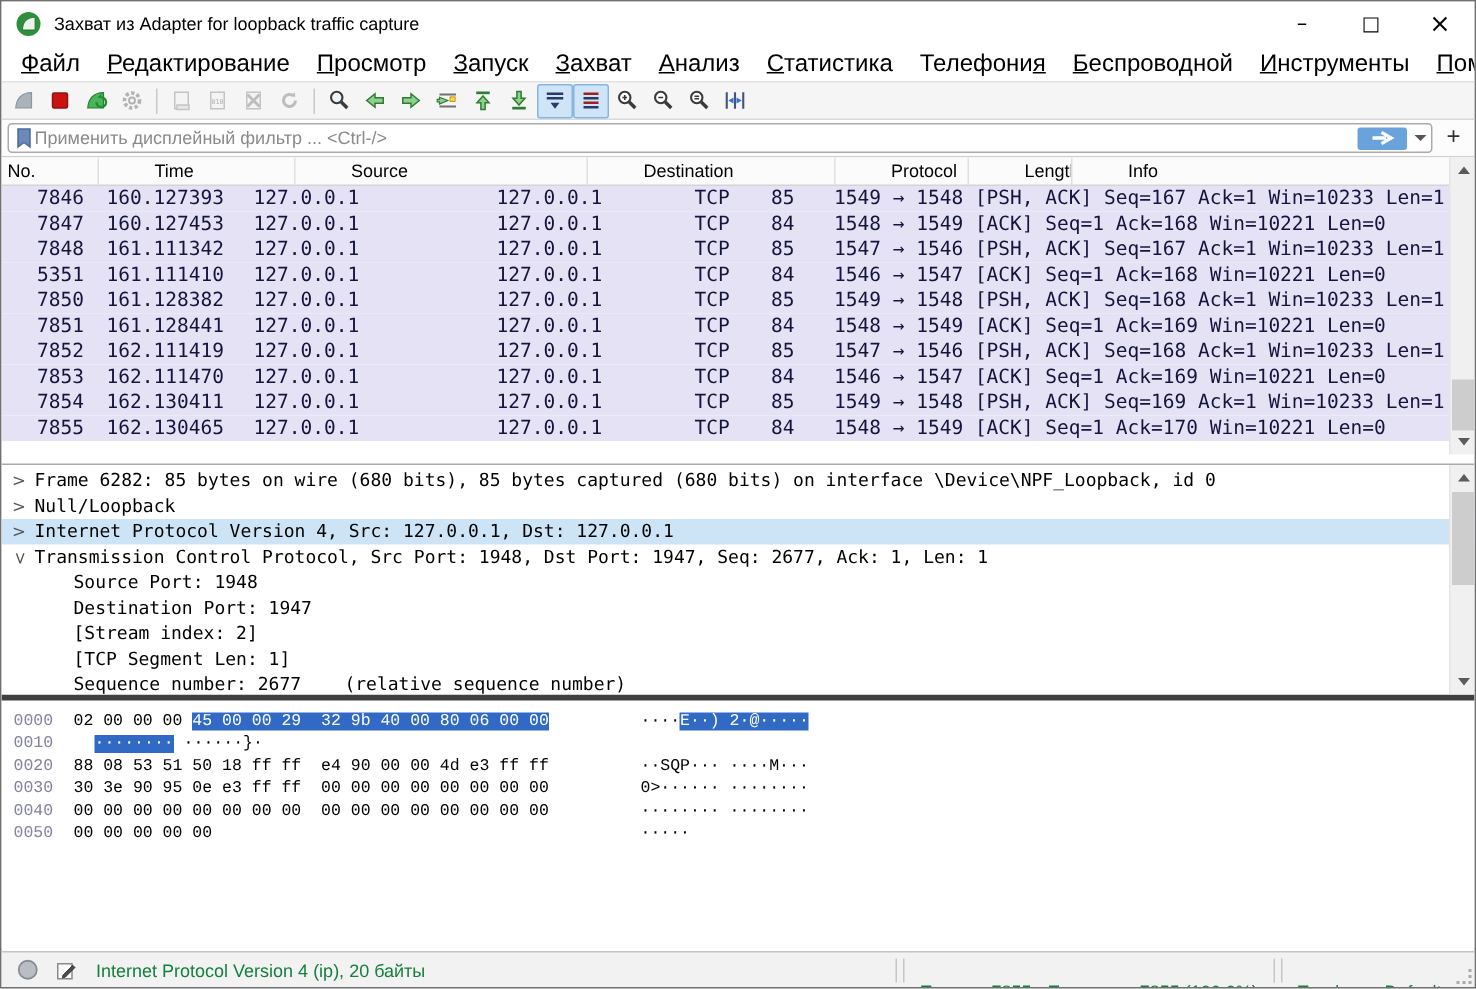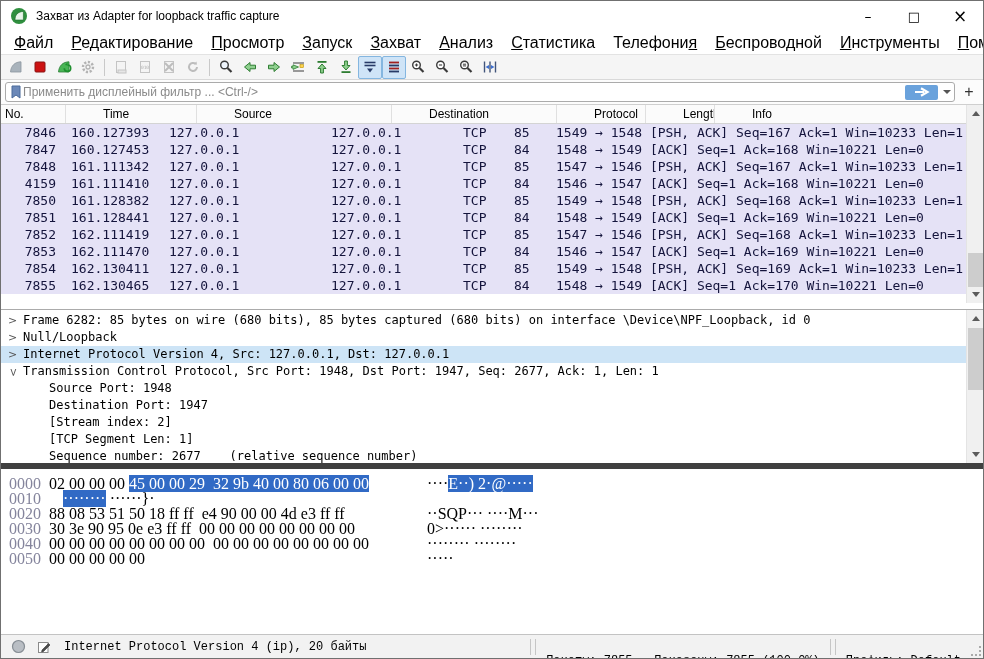--- a/index.html
+++ b/index.html
@@ -68,30 +68,30 @@
 
   
   .detail-pane { height: 153px; position: relative; background: #fff; overflow: hidden; font-family: "DejaVu Sans Mono", monospace; font-size: 12px; padding-top: 2px; flex: none; }
   .d-line { position: relative; height: 17px; line-height: 17px; padding-left: 22px; white-space: pre; }
   .d-line.sel { background: #cde4f6; }
   .d-exp { position: absolute; left: 7px; top: 0; color: #555; font-family: "DejaVu Sans", sans-serif; font-size: 11px; }
   .d-exp.open { transform: rotate(90deg); transform-origin: 50% 55%; display: inline-block; }
   .d-sub { padding-left: 48px; }
 
   
-  .hex-pane { height: 169px; border-top: 6px solid #404040; background: #fff; font-family: Liberation Serif, serif; font-size: 16px; padding-top: 7px; overflow: hidden; flex: none; }
+  .hex-pane { height: 169px; border-top: 4px solid #404040; background: #fff; font-family: Liberation Mono, monospace; font-size: 11px; padding-top: 7px; overflow: hidden; flex: none; }
   .hline { display: flex; height: 15px; line-height: 15px; }
   .off { width: 32px; margin-left: 8px; color: #84849c; white-space: pre; flex: none; }
   .hexcol { margin-left: 8px; width: 356px; white-space: pre; flex: none; }
   .asciicol { margin-left: 22px; white-space: pre; flex: none; }
   .seg { white-space: pre; }
   .hsel { background: #316ac5; color: #fff; }
 
   
-  .statusbar { margin-top: auto; height: 24px; background: #f2f2f2; border-top: 1px solid #c3c3c3; display: flex; align-items: center; font-size: 12px; color: #000000; flex: none; position: relative; font-family: Liberation Mono, monospace; }
+  .statusbar { margin-top: auto; height: 24px; background: #f2f2f2; border-top: 1px solid #c3c3c3; display: flex; align-items: center; font-size: 12px; color: #15803d; flex: none; position: relative; }
   .st-icon { margin-left: 10px; flex: none; }
   .st-text { margin-left: 12px; white-space: nowrap; }
   .st-sep { width: 1px; height: 16px; background: #c6c6c6; margin: 0 2px; flex: none; }
   .st-right { margin-left: auto; display: flex; align-items: center; height: 100%; }
   .st-val { padding: 0 8px; white-space: nowrap; margin-top: 28px; }
   .grip { position: absolute; right: 2px; bottom: 2px; width: 10px; height: 10px; }
   .grip i { position: absolute; width: 2px; height: 2px; background: #aaa; }
   .grip i:nth-child(1){right:0;bottom:0}.grip i:nth-child(2){right:4px;bottom:0}.grip i:nth-child(3){right:0;bottom:4px}.grip i:nth-child(4){right:8px;bottom:0}.grip i:nth-child(5){right:0;bottom:8px}
 </style>
 </head>
@@ -316,21 +316,21 @@
       <div class="prow">
       <span class="c cno">7848</span>
       <span class="c ctime">161.111342</span>
       <span class="c csrc">127.0.0.1</span>
       <span class="c cdst">127.0.0.1</span>
       <span class="c cproto">TCP</span>
       <span class="c clen">85</span>
       <span class="c cinfo">1547 → 1546 [PSH, ACK] Seq=167 Ack=1 Win=10233 Len=1 [TC…</span>
     </div>
       <div class="prow">
-      <span class="c cno">4159</span>
+      <span class="c cno">5351</span>
       <span class="c ctime">161.111410</span>
       <span class="c csrc">127.0.0.1</span>
       <span class="c cdst">127.0.0.1</span>
       <span class="c cproto">TCP</span>
       <span class="c clen">84</span>
       <span class="c cinfo">1546 → 1547 [ACK] Seq=1 Ack=168 Win=10221 Len=0</span>
     </div>
       <div class="prow">
       <span class="c cno">7850</span>
       <span class="c ctime">161.128382</span>

